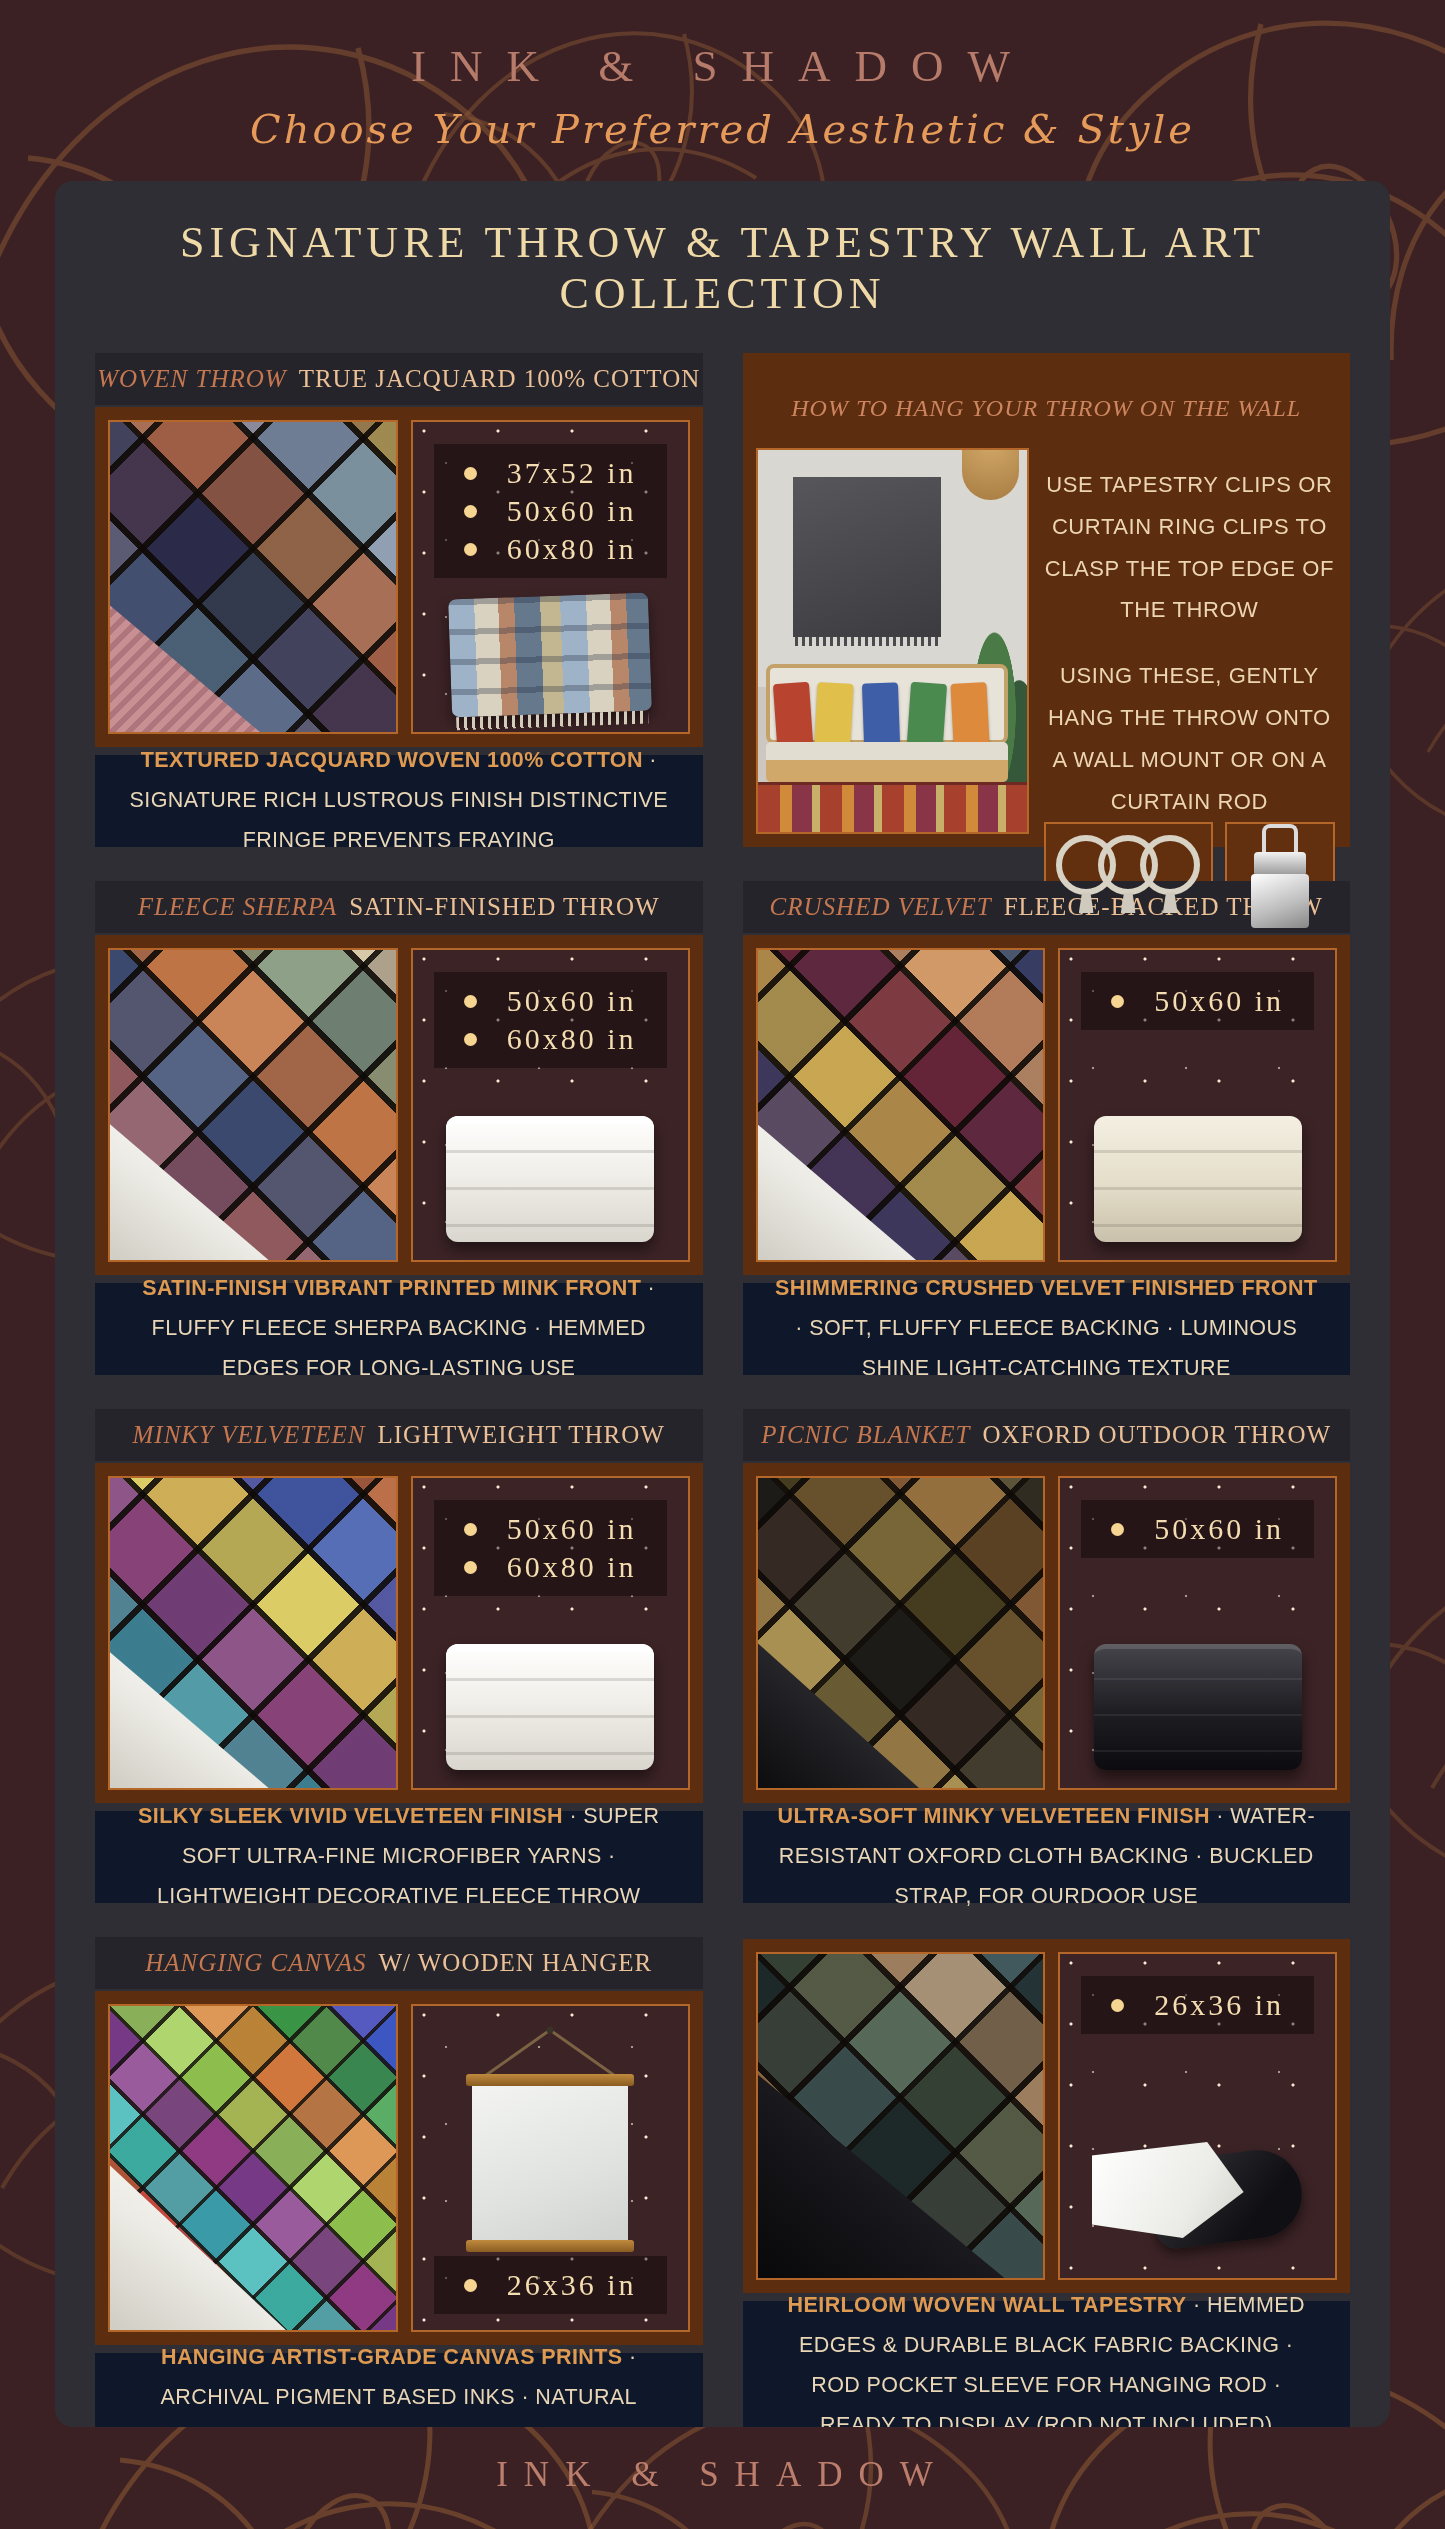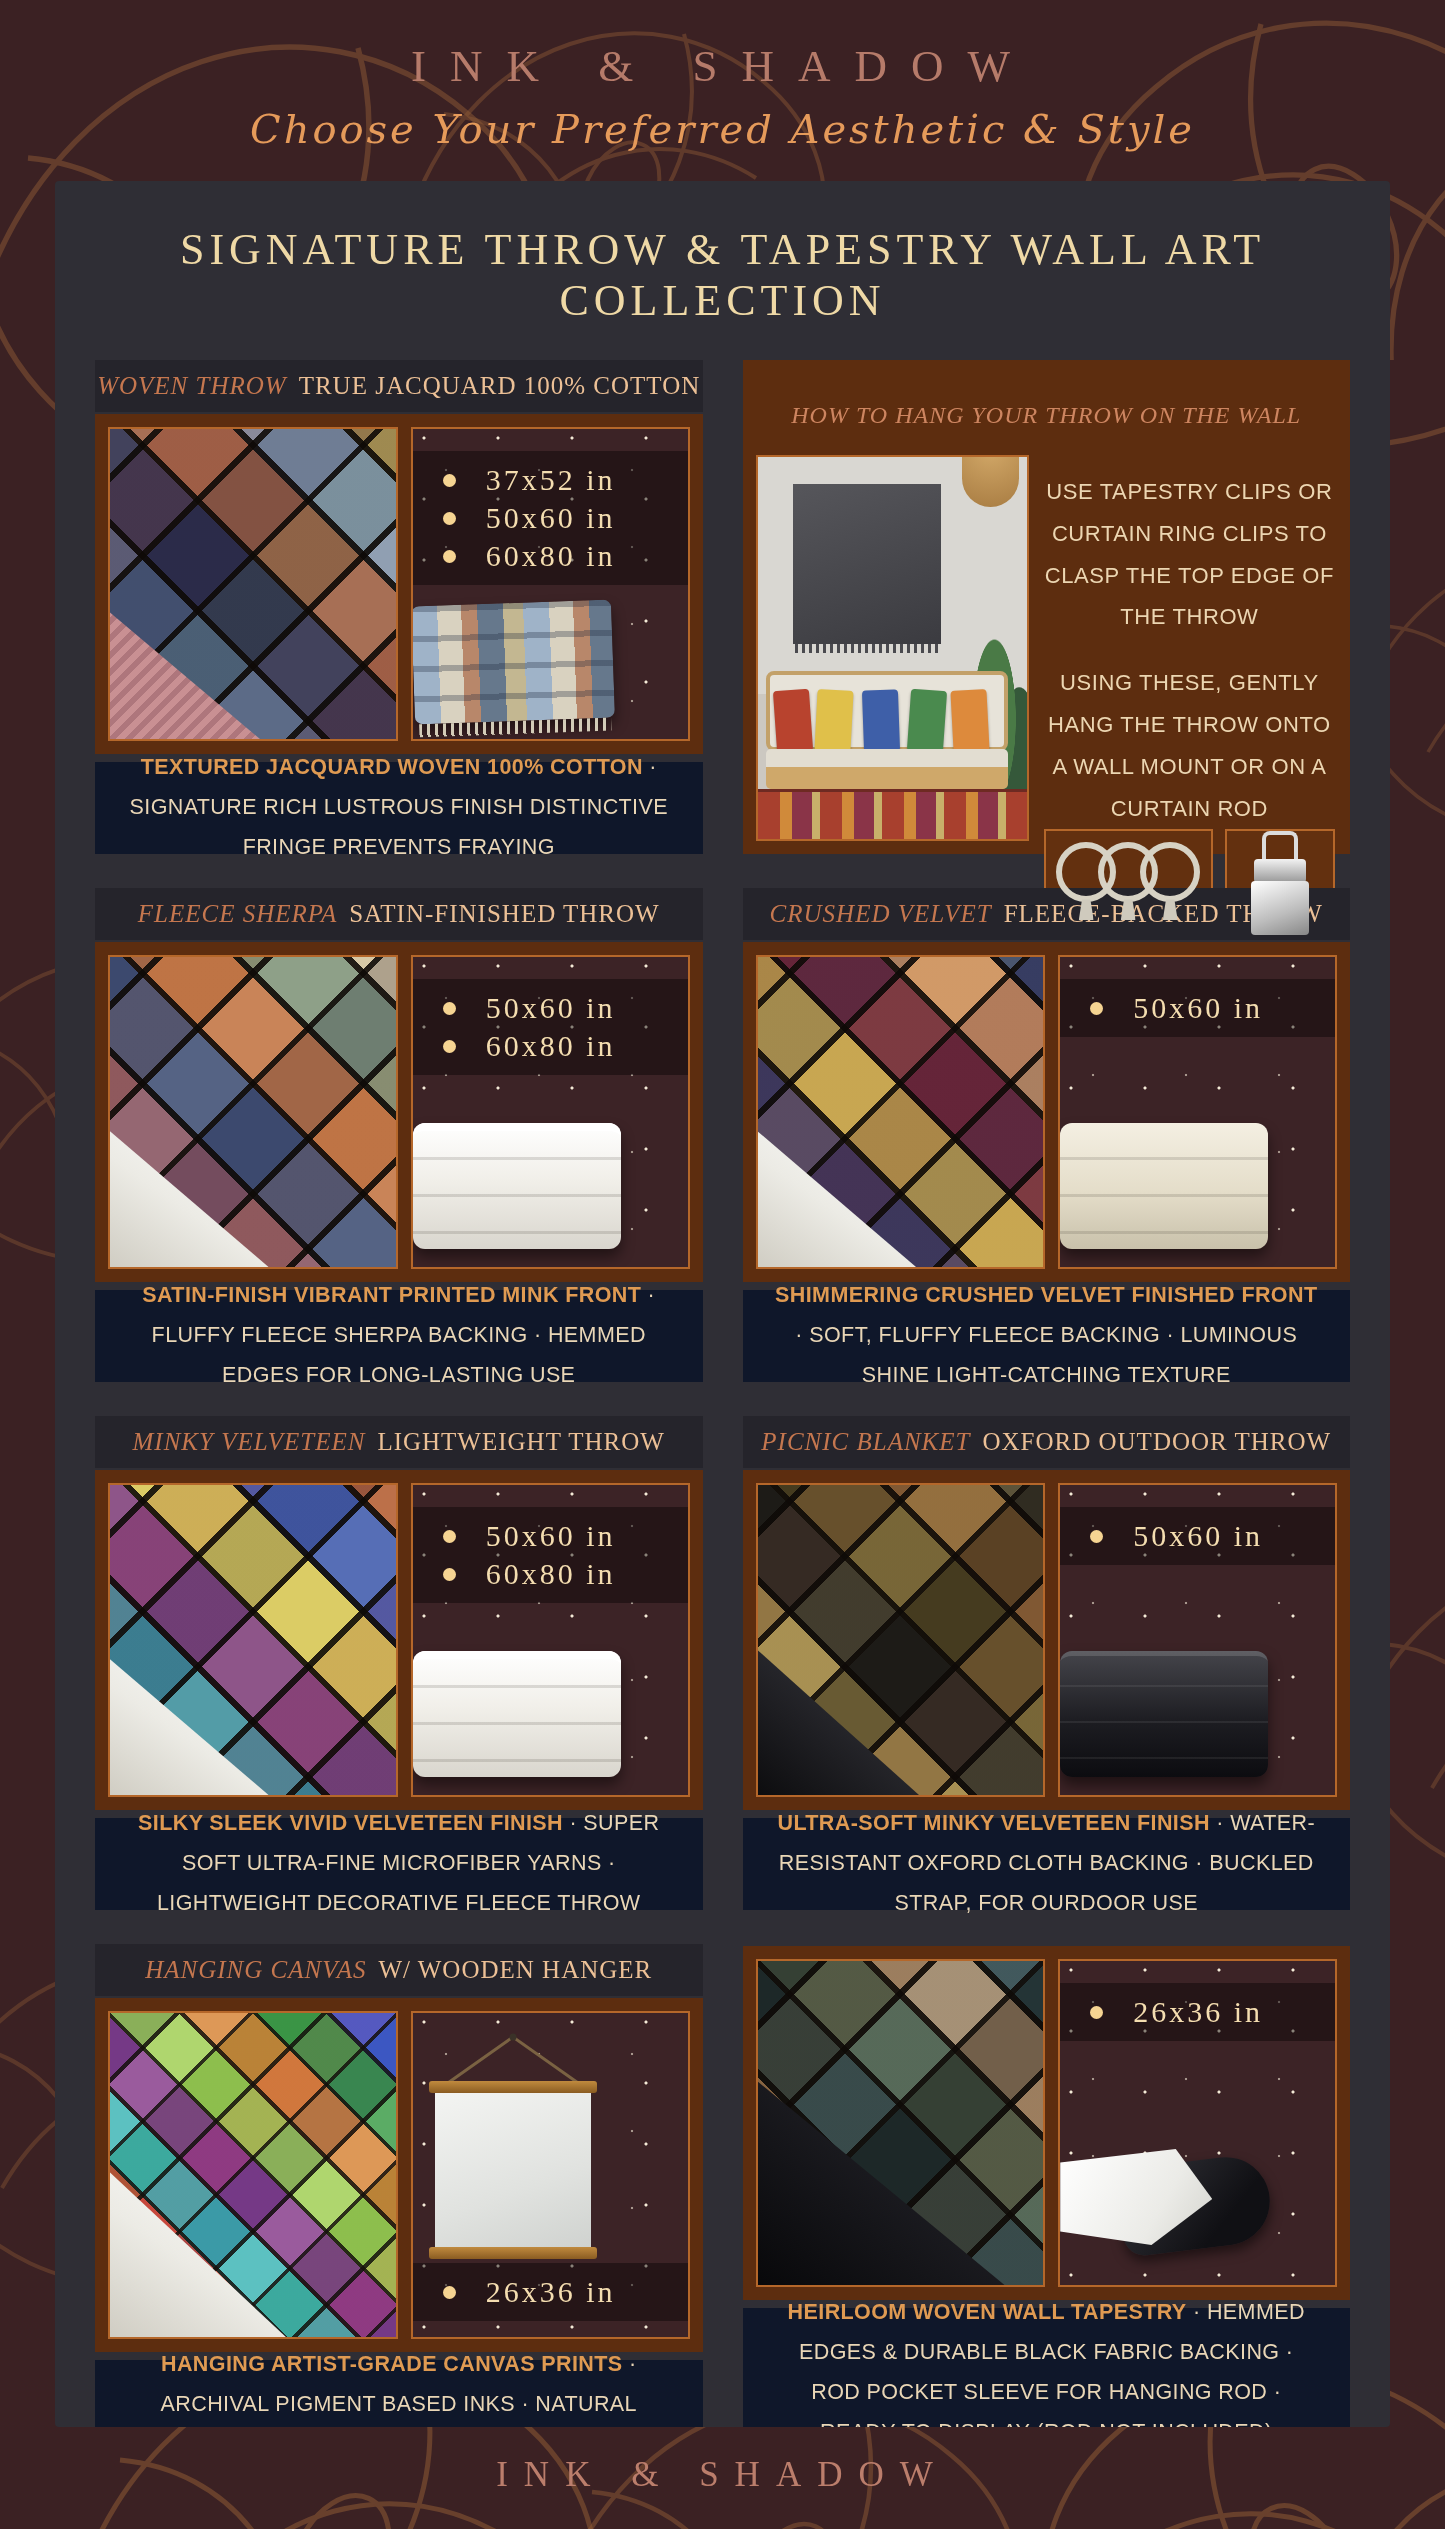--- a/index.html
+++ b/index.html
@@ -8,35 +8,35 @@
 
   
   .flora-layer{position:absolute;inset:0;pointer-events:none;}
 
   
   .top-header{position:absolute;top:0;left:0;width:100%;height:181px;text-align:center;z-index:2;}
   .brand-title{padding-top:40px;font-size:45px;font-weight:400;letter-spacing:24px;color:#b67b6a;}
   .brand-subtitle{margin-top:14px;font-size:40px;font-style:italic;color:#e59a5a;font-family:"DejaVu Serif",serif;letter-spacing:3px;}
 
   
-  .main-panel{position:absolute;left:55px;top:181px;width:1335px;height:2246px;background:#2f2e35;border-radius:4px;padding:31px 40px 0;z-index:2;overflow:hidden;}
+  .main-panel{position:absolute;left:55px;top:181px;width:1335px;height:2246px;background:#2f2e35;border-radius:18px;padding:24px 40px 0;z-index:2;overflow:hidden;}
   .collection-title{text-align:center;font-size:44px;font-weight:400;letter-spacing:5px;color:#efd9a6;margin:12px 0 34px;}
 
   .grid{display:grid;grid-template-columns:1fr 1fr;column-gap:40px;row-gap:34px;}
 
   
   .card{display:flex;flex-direction:column;}
   .card-header{background:#25242b;height:52px;display:flex;align-items:center;justify-content:center;gap:12px;font-size:25px;letter-spacing:1px;}
   .card-header .it{font-style:italic;color:#c5774f;}
   .card-header .rest{color:#ecc096;}
 
   .card-box{margin-top:2px;background:#5d2d0f;padding:13px;display:flex;gap:13px;height:340px;}
   .row4 .card-box{height:354px;}
   .photo{flex:1.04;border:2px solid #b5672a;position:relative;overflow:hidden;background:#241e19;}
-  .side{flex:1;border:2px solid #b5672a;position:relative;display:flex;flex-direction:column;overflow:hidden;
+  .side{flex:1;border:2px solid #b5672a;position:relative;display:flex;flex-direction:column;align-items:center;overflow:hidden;
     background-color:#3c2326;
     background-image:
       radial-gradient(circle at 11px 9px, rgba(255,246,225,.95) 1.3px, transparent 1.8px),
       radial-gradient(circle at 33px 41px, rgba(255,246,225,.55) 1.1px, transparent 1.6px),
       radial-gradient(circle at 57px 21px, rgba(255,246,225,.35) 1px, transparent 1.5px);
     background-size:74px 61px,93px 77px,49px 43px;}
   .sizes{margin-top:22px;background:rgba(8,4,6,.45);padding:12px 30px;display:flex;flex-direction:column;gap:4px;}
   .size-row{display:flex;align-items:center;gap:30px;color:#f4ddb0;font-size:30px;letter-spacing:3px;}
   .dot{width:13px;height:13px;border-radius:50%;background:#f6d492;flex:none;}
 

